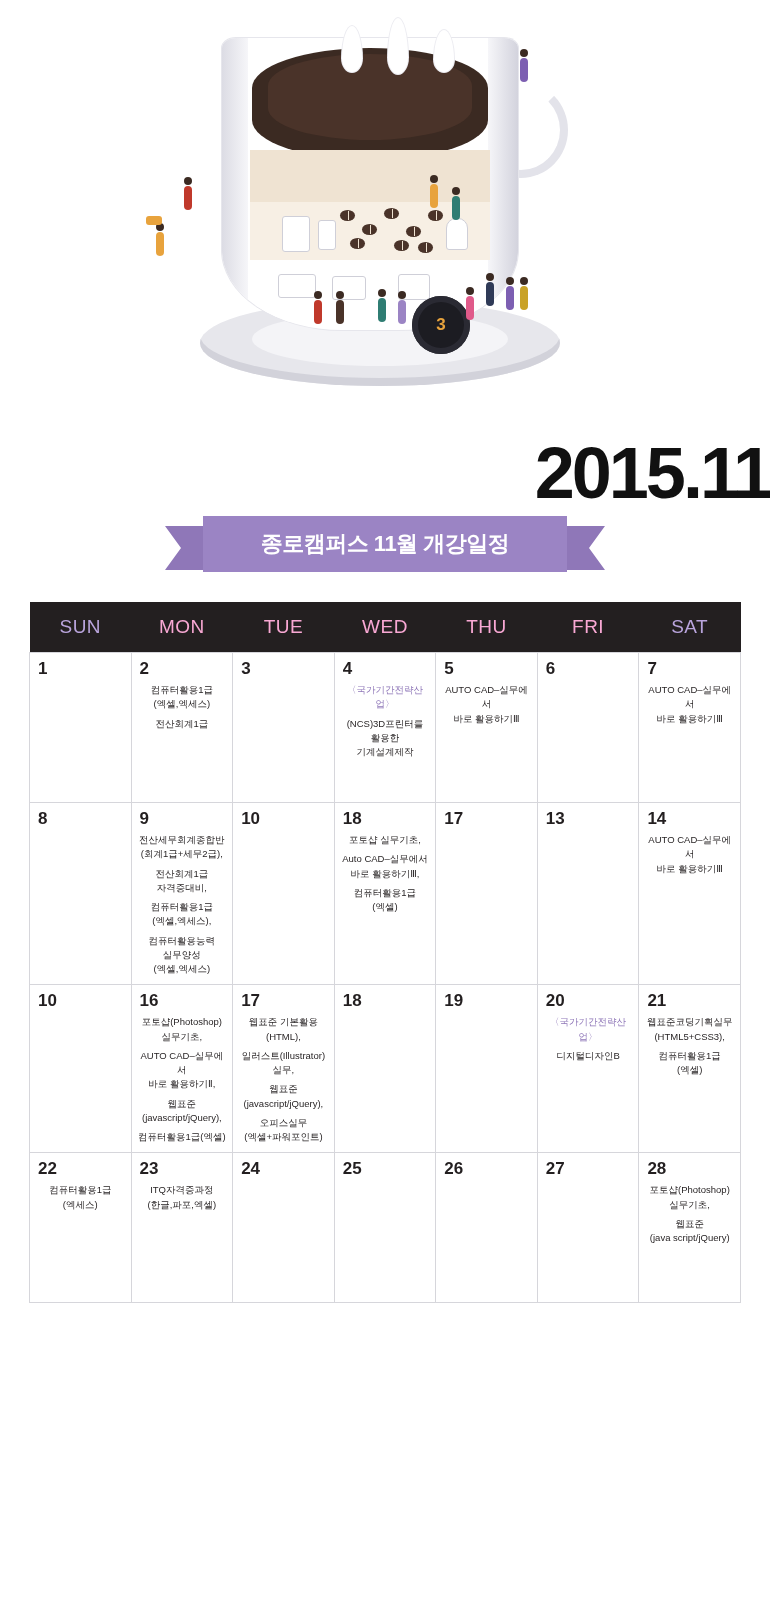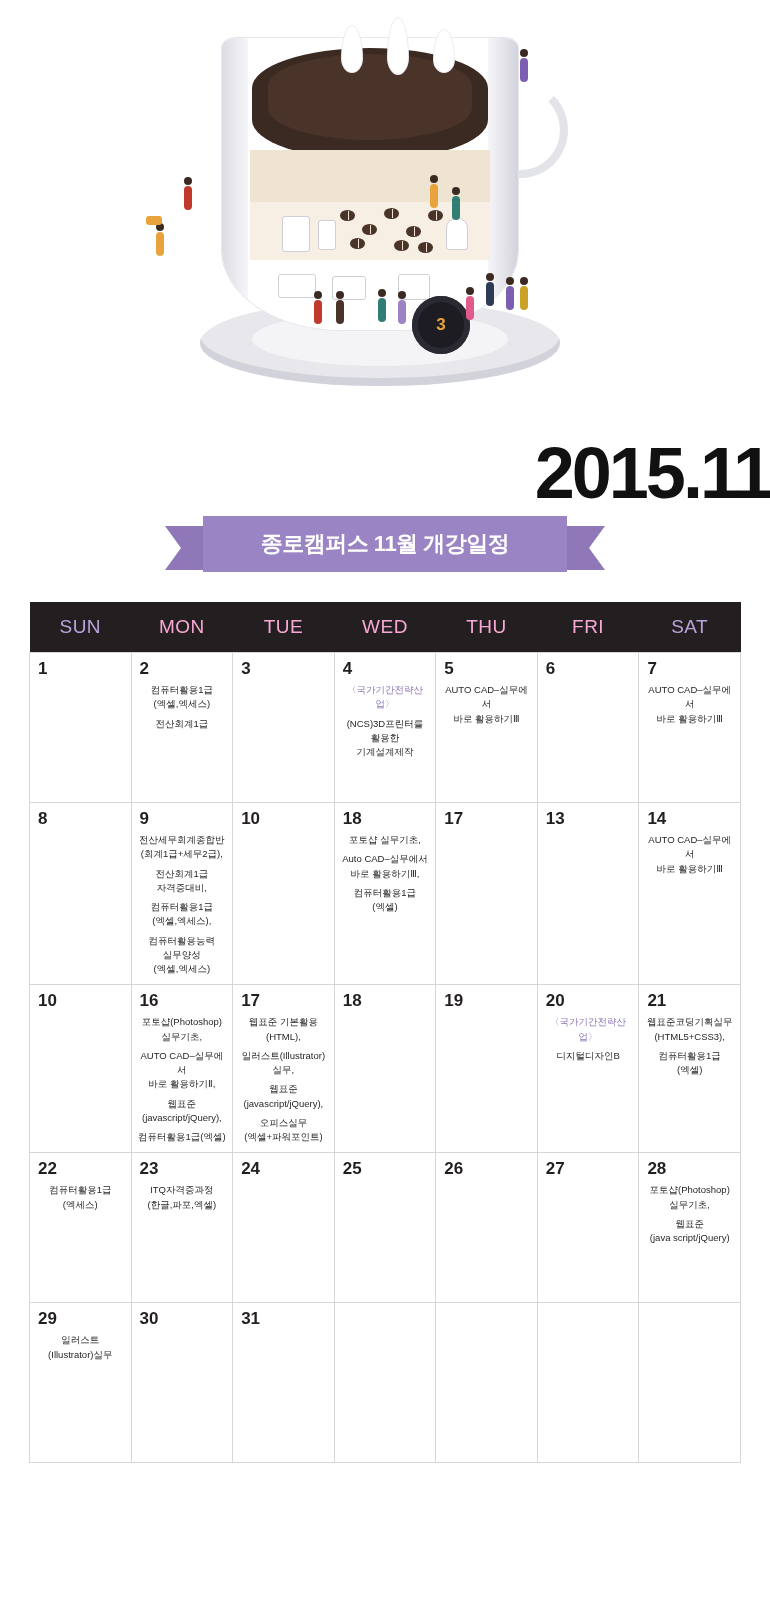--- a/index.html
+++ b/index.html
@@ -555,32 +555,14 @@
           <div class="daynum">27</div>
         </td>
         <td>
           <div class="daynum">28</div>
           <div class="events">
             <p>포토샵(Photoshop)<br>실무기초,</p>
             <p>웹표준<br>(java script/jQuery)</p>
           </div>
         </td>
       </tr>
-      <tr class="row-last">
-        <td>
-          <div class="daynum">29</div>
-          <div class="events">
-            <p>일러스트<br>(Illustrator)실무</p>
-          </div>
-        </td>
-        <td>
-          <div class="daynum">30</div>
-        </td>
-        <td>
-          <div class="daynum">31</div>
-        </td>
-        <td></td>
-        <td></td>
-        <td></td>
-        <td></td>
-      </tr>
     </tbody>
 </table>
 
 </body></html>

